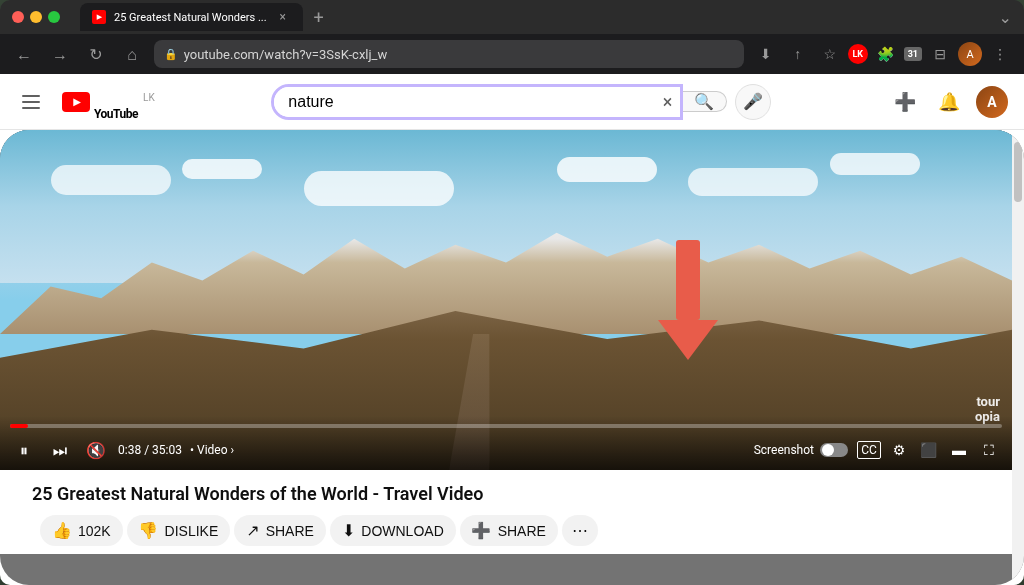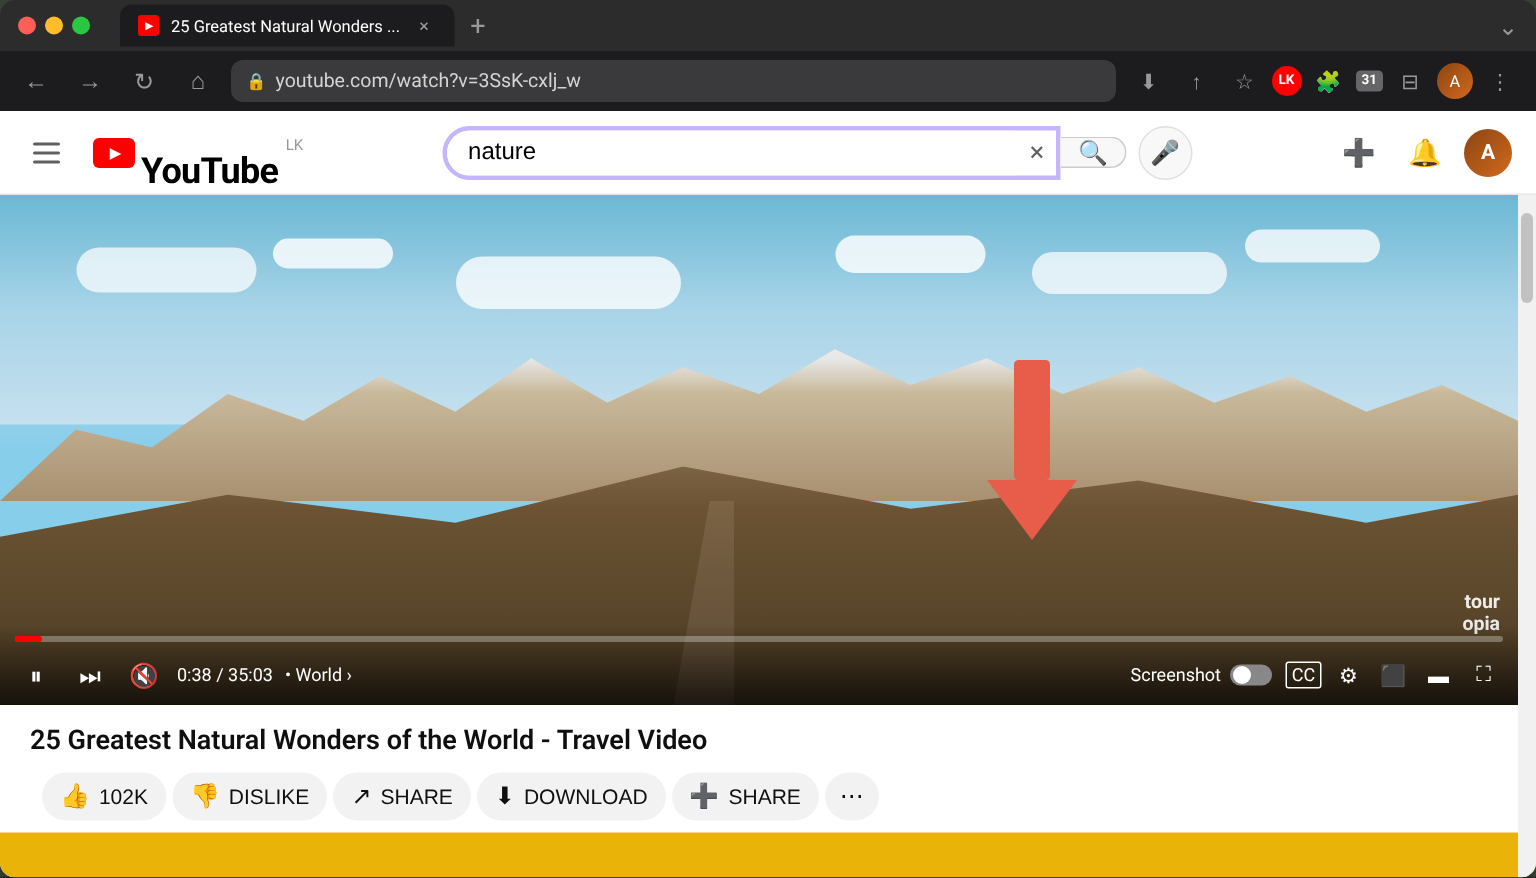--- a/index.html
+++ b/index.html
@@ -265,21 +265,21 @@
     }
 
     .yt-logo-icon::after {
       content: '▶';
       color: white;
       font-size: 10px;
       margin-left: 2px;
     }
 
     .yt-logo-text {
-      font-size: 24px;
+      font-size: 12px;
       font-weight: 700;
       color: #000;
       letter-spacing: -0.5px;
       margin-top: 25px;
     }
 
     .yt-logo-country {
       font-size: 10px;
       color: #999;
       margin-top: -8px;
@@ -380,21 +380,22 @@
       font-weight: bold;
       cursor: pointer;
       overflow: hidden;
     }
 
     
     .main-area {
       display: flex;
       flex: 1;
       overflow: hidden;
-      background: #eab308;
+      background: #737373;
+      border-radius: 29px;
     }
 
     
     .video-area {
       flex: 1;
       display: flex;
       flex-direction: column;
       overflow-y: auto;
     }
 
@@ -610,21 +611,21 @@
       cursor: pointer;
       display: flex;
       align-items: center;
       justify-content: center;
       width: 26px;
       height: 26px;
     }
 
     
     .video-info {
-      padding: 12px 20px 8px;
+      padding: 12px 32px 8px;
       background: #fff;
     }
 
     .video-title {
       font-size: 18px;
       font-weight: 600;
       color: #0f0f0f;
       line-height: 1.3;
       margin-bottom: 10px;
     }
@@ -810,21 +811,21 @@
               </div>
               <div class="ctrl-btn">
                 <span>🔇</span>
               </div>
               <span class="time-display">
                 <span>0:38</span>
                 <span> / </span>
                 <span>35:03</span>
               </span>
               <span class="chapter-label">
-                • <span>World</span> ›
+                • <span>Video</span> ›
               </span>
               <div class="controls-spacer"></div>
               <div class="screenshot-label">
                 <span>Screenshot</span>
                 <div class="toggle-pill"></div>
               </div>
               <div class="right-controls">
                 <div class="right-ctrl-btn">
                   <span style="font-size:12px;border:1.5px solid white;padding:1px 3px;border-radius:2px;">CC</span>
                 </div>

